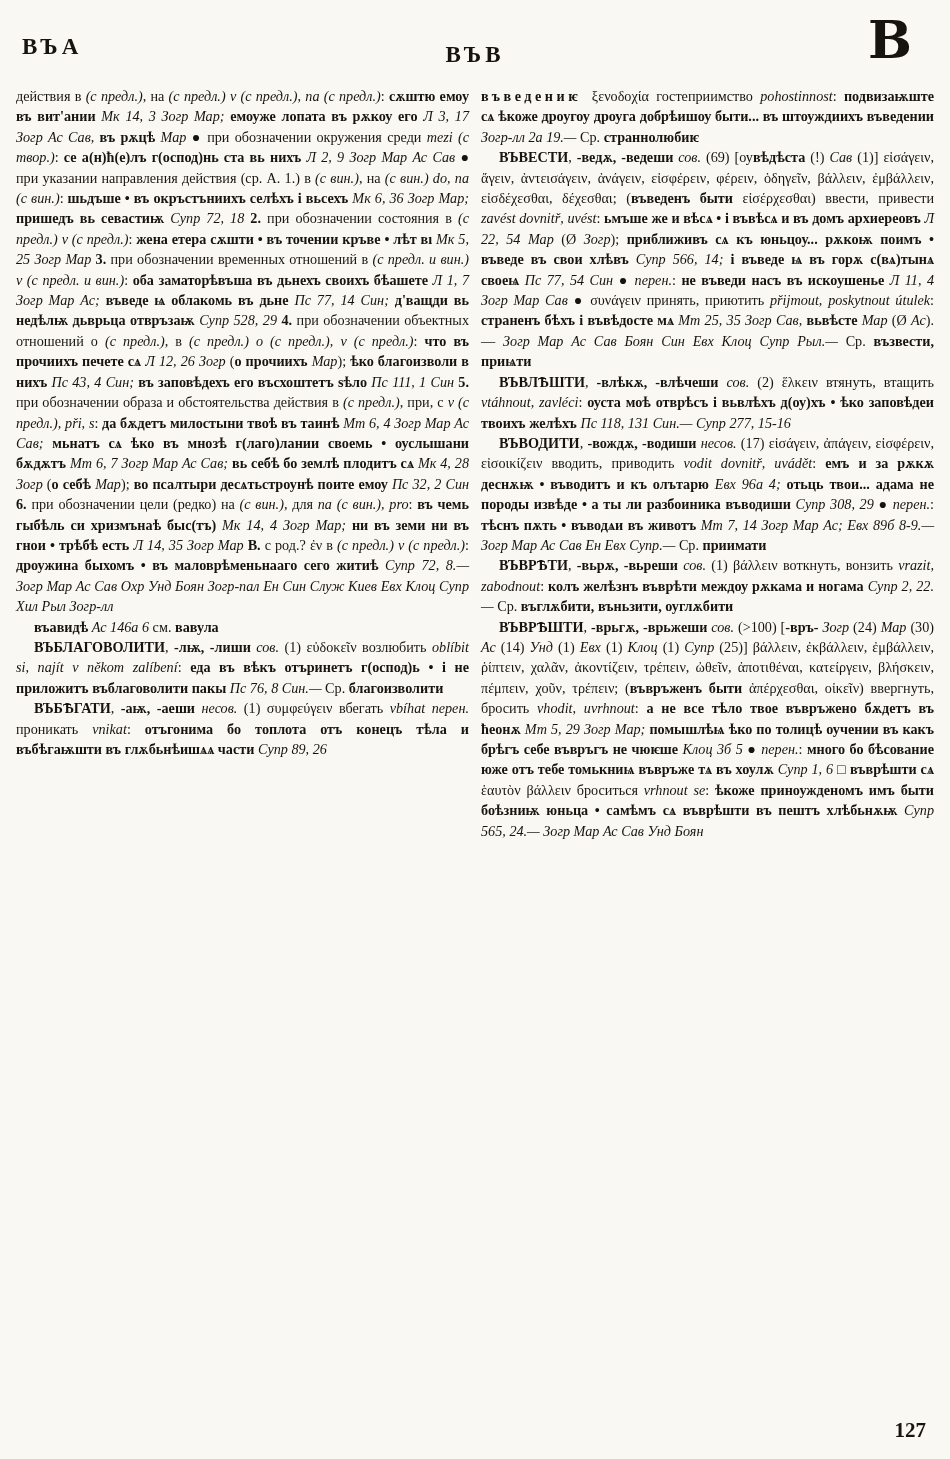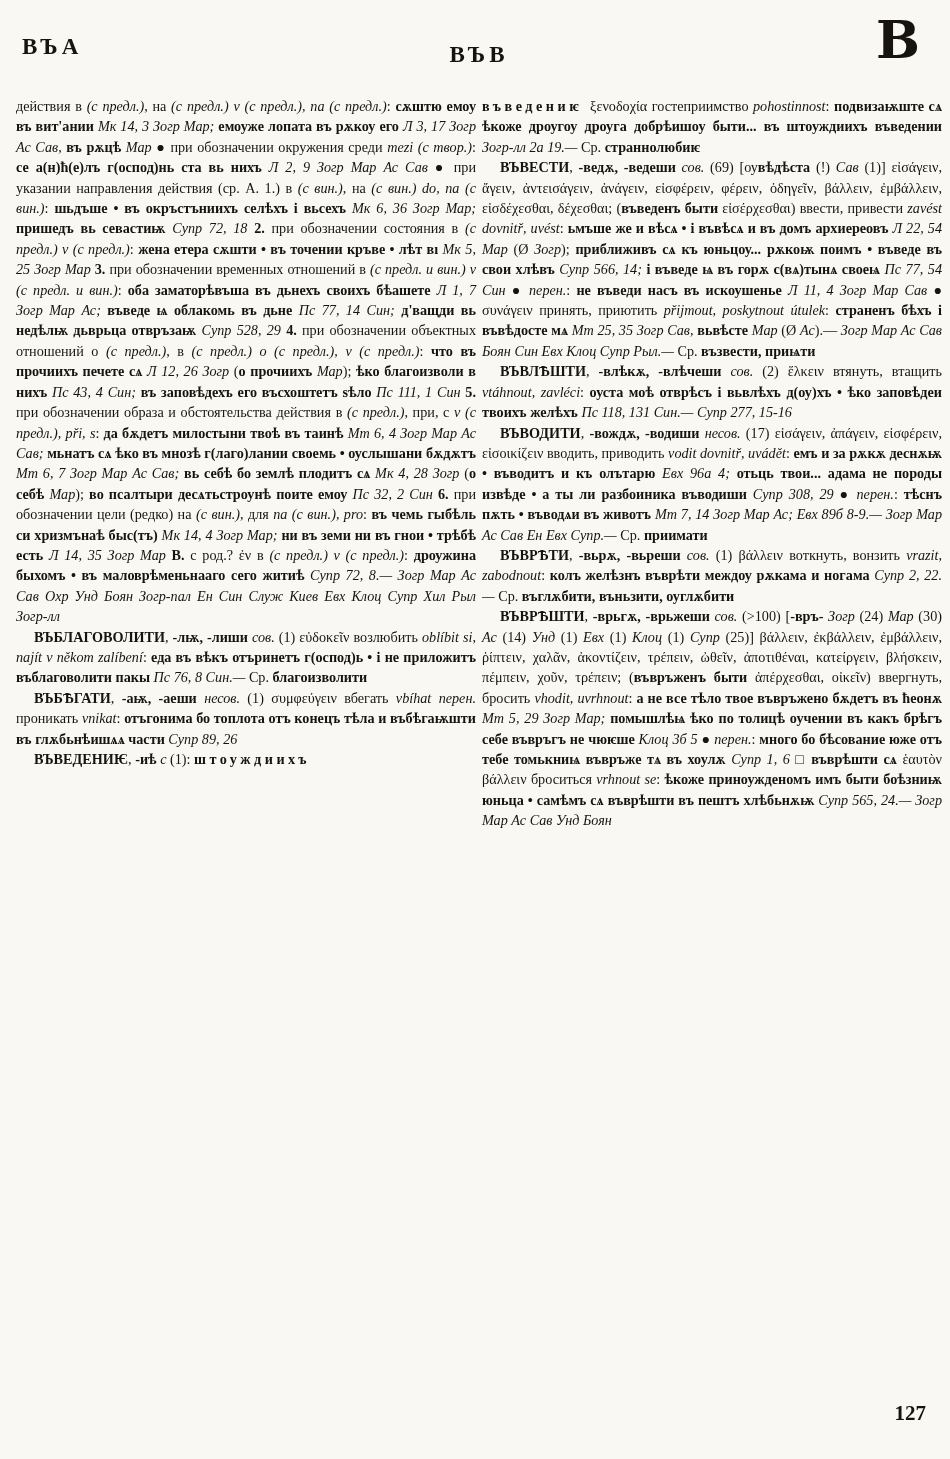--- a/index.html
+++ b/index.html
@@ -8,81 +8,81 @@
     background:#dedbd4;
     font-family:"Liberation Serif","DejaVu Serif",serif;
   }
   .page{
     position:relative;
     width:950px;height:1459px;
     box-sizing:border-box;
     background:#faf8f2;
     color:#17140f;
     overflow:hidden;
-    padding:24px 8px 0 16px;
+    padding:24px 16px 0 16px;
   }
   .runhead{
     position:relative;
     height:56px;
   }
   .rh-side{
     position:absolute;left:6px;top:10px;
     font-weight:bold;font-size:23px;letter-spacing:4px;
   }
   .rh-center{
     position:absolute;left:50%;top:10px;transform:translateX(-50%);
     font-weight:bold;font-size:23px;letter-spacing:4px;margin-top:8px;
   }
   .rh-letter{
     position:absolute;right:22px;top:-12px;
     font-family:"DejaVu Serif",serif;
     font-weight:bold;font-size:52px;line-height:56px;
   }
   .columns{
-    display:flex;gap:6px;
-    margin-top:16px;
+    display:flex;gap:12px;
+    margin-top:6px;
   }
   .col{
     flex:1 1 0;
     min-width:0;
     font-size:14.2px;
     line-height:20.4px;
     text-align:justify;
   }
   .para{margin:0;}
   .para.indent{text-indent:18px;}
   .n{font-style:normal;font-weight:normal;}
   .b{font-weight:700;}
   .i{font-style:italic;}
   .cs{font-weight:700;}
   .g{font-style:normal;}
   .sp{font-weight:700;letter-spacing:3.5px;}
   .pagenum{
     position:absolute;
-    right:24px;bottom:33px;
+    right:24px;bottom:16px;
     font-weight:bold;font-size:21px;
   }
 </style>
 </head>
 <body>
 
 <div class="page">
 
   <header class="runhead">
     <span class="rh-side">ВЪА</span>
     <span class="rh-center">ВЪВ</span>
     <span class="rh-letter">В</span>
   </header>
 
   <main class="columns">
     <section class="col col-left">
         <div class="para"><span class="n">действия в </span><span class="i">(с предл.)</span><span class="n">, на </span><span class="i">(с предл.)</span><span class="n"> </span><span class="i">v (с предл.), na (с предл.)</span><span class="n">: </span><span class="cs">сѫштю емоу въ вит'ании </span><span class="i">Мк 14, 3 Зогр Мар; </span><span class="cs">емоуже лопата въ рѫкоу его </span><span class="i">Л 3, 17 Зогр Ас Сав, </span><span class="cs">въ рѫцѣ </span><span class="i">Мар </span><span class="n">● при обозначении окружения среди </span><span class="i">mezi (с твор.)</span><span class="n">: </span><span class="cs">се а(н)ћ(е)лъ г(оспод)нь ста вь нихъ </span><span class="i">Л 2, 9 Зогр Мар Ас Сав </span><span class="n">● при указании направления действия (ср. А. 1.) в </span><span class="i">(с вин.)</span><span class="n">, на </span><span class="i">(с вин.) do, na (с вин.)</span><span class="n">: </span><span class="cs">шьдъше • въ окръстъниихъ селѣхъ і вьсехъ </span><span class="i">Мк 6, 36 Зогр Мар; </span><span class="cs">пришедъ вь севастиѭ </span><span class="i">Супр 72, 18 </span><span class="b">2. </span><span class="n">при обозначении состояния в </span><span class="i">(с предл.) v (с предл.)</span><span class="n">: </span><span class="cs">жена етера сѫшти • въ точении кръве • лѣт вı </span><span class="i">Мк 5, 25 Зогр Мар </span><span class="b">3. </span><span class="n">при обозначении временных отношений в </span><span class="i">(с предл. и вин.) v (с предл. и вин.)</span><span class="n">: </span><span class="cs">оба заматорѣвъша въ дьнехъ своихъ бѣашете </span><span class="i">Л 1, 7 Зогр Мар Ас; </span><span class="cs">въведе ѩ облакомь въ дьне </span><span class="i">Пс 77, 14 Син; </span><span class="cs">д'ващди вь недѣлѭ дьврьца отвръзаѭ </span><span class="i">Супр 528, 29 </span><span class="b">4. </span><span class="n">при обозначении объектных отношений о </span><span class="i">(с предл.)</span><span class="n">, в </span><span class="i">(с предл.) o (с предл.), v (с предл.)</span><span class="n">: </span><span class="cs">что въ прочиихъ печете сѧ </span><span class="i">Л 12, 26 Зогр </span><span class="n">(</span><span class="cs">о прочиихъ </span><span class="i">Мар</span><span class="n">); </span><span class="cs">ѣко благоизволи в нихъ </span><span class="i">Пс 43, 4 Син; </span><span class="cs">въ заповѣдехъ его въсхоштетъ ѕѣло </span><span class="i">Пс 111, 1 Син </span><span class="b">5. </span><span class="n">при обозначении образа и обстоятельства действия в </span><span class="i">(с предл.)</span><span class="n">, при, с </span><span class="i">v (с предл.), při, s</span><span class="n">: </span><span class="cs">да бѫдетъ милостыни твоѣ въ таинѣ </span><span class="i">Мт 6, 4 Зогр Мар Ас Сав; </span><span class="cs">мьнатъ сѧ ѣко въ мнозѣ г(лаго)лании своемь • оуслышани бѫдѫтъ </span><span class="i">Мт 6, 7 Зогр Мар Ас Сав; </span><span class="cs">вь себѣ бо землѣ плодитъ сѧ </span><span class="i">Мк 4, 28 Зогр </span><span class="n">(</span><span class="cs">о себѣ </span><span class="i">Мар</span><span class="n">); </span><span class="cs">во псалтыри десѧтьстроунѣ поите емоу </span><span class="i">Пс 32, 2 Син </span><span class="b">6. </span><span class="n">при обозначении цели (редко) на </span><span class="i">(с вин.)</span><span class="n">, для </span><span class="i">na (с вин.), pro</span><span class="n">: </span><span class="cs">въ чемь гыбѣль си хризмънаѣ быс(тъ) </span><span class="i">Мк 14, 4 Зогр Мар; </span><span class="cs">ни въ земи ни въ гнои • трѣбѣ есть </span><span class="i">Л 14, 35 Зогр Мар </span><span class="b">В. </span><span class="n">с род.? </span><span class="g">ἐν </span><span class="n">в </span><span class="i">(с предл.) v (с предл.)</span><span class="n">: </span><span class="cs">дроужина быхомъ • въ маловрѣменьнааго сего житиѣ </span><span class="i">Супр 72, 8.— Зогр Мар Ас Сав Охр Унд Боян Зогр-пал Ен Син Служ Киев Евх Клоц Супр Хил Рыл Зогр-лл</span></div>
+        <div class="para indent"><span class="cs">въавидѣ </span><span class="i">Ас 146а 6 </span><span class="n">см. </span><span class="cs">вавула</span></div>
         <div class="para indent"><span class="b">ВЪБЛАГОВОЛИТИ</span><span class="n">, </span><span class="cs">-лѭ, -лиши </span><span class="i">сов. </span><span class="n">(1) </span><span class="g">εὐδοκεῖν </span><span class="n">возлюбить </span><span class="i">oblíbit si, najít v někom zalíbení</span><span class="n">: </span><span class="cs">еда въ вѣкъ отъринетъ г(оспод)ь • і не приложитъ въблаговолити пакы </span><span class="i">Пс 76, 8 Син.— </span><span class="n">Ср. </span><span class="cs">благоизволити</span></div>
         <div class="para indent"><span class="b">ВЪБѢГАТИ</span><span class="n">, </span><span class="cs">-аѭ, -аеши </span><span class="i">несов. </span><span class="n">(1) </span><span class="g">συμφεύγειν </span><span class="n">вбегать </span><span class="i">vbíhat </span><span class="i">перен. </span><span class="n">проникать </span><span class="i">vnikat</span><span class="n">: </span><span class="cs">отъгонима бо топлота отъ конецъ тѣла и въбѣгаѭшти въ глѫбьнѣишѧѧ части </span><span class="i">Супр 89, 26</span></div>
-        <div class="para indent"><span class="b">ВЪВЕДЕНИѤ</span><span class="n">, </span><span class="cs">-иѣ </span><span class="i">с </span><span class="n">(1): </span><span class="sp">штоуждиихъ</span></div>
       </section>
     <section class="col col-right">
         <div class="para"><span class="sp">въведениѥ </span><span class="g">ξενοδοχία </span><span class="n">гостеприимство </span><span class="i">pohostinnost</span><span class="n">: </span><span class="cs">подвизаѭште сѧ ѣкоже дроугоу дроуга добрѣишоу быти... въ штоуждиихъ въведении </span><span class="i">Зогр-лл 2а 19.— </span><span class="n">Ср. </span><span class="cs">страннолюбиѥ</span></div>
         <div class="para indent"><span class="b">ВЪВЕСТИ</span><span class="n">, </span><span class="cs">-ведѫ, -ведеши </span><span class="i">сов. </span><span class="n">(69) [оу</span><span class="cs">вѣдѣста </span><span class="n">(!) </span><span class="i">Сав </span><span class="n">(1)] </span><span class="g">εἰσάγειν, ἄγειν, ἀντεισάγειν, ἀνάγειν, εἰσφέρειν, φέρειν, ὁδηγεῖν, βάλλειν, ἐμβάλλειν, εἰσδέχεσθαι, δέχεσθαι; </span><span class="n">(</span><span class="cs">въведенъ быти </span><span class="g">εἰσέρχεσθαι</span><span class="n">) ввести, привести </span><span class="i">zavést dovnitř, uvést</span><span class="n">: </span><span class="cs">ьмъше же и вѣсѧ • і въвѣсѧ и въ домъ архиереовъ </span><span class="i">Л 22, 54 Мар </span><span class="n">(Ø </span><span class="i">Зогр</span><span class="n">); </span><span class="cs">приближивъ сѧ къ юньцоу... рѫкоѭ поимъ • въведе въ свои хлѣвъ </span><span class="i">Супр 566, 14; </span><span class="cs">і въведе ѩ въ горѫ с(вѧ)тынѧ своеѩ </span><span class="i">Пс 77, 54 Син </span><span class="n">● </span><span class="i">перен.</span><span class="n">: </span><span class="cs">не въведи насъ въ искоушенье </span><span class="i">Л 11, 4 Зогр Мар Сав </span><span class="n">● </span><span class="g">συνάγειν </span><span class="n">принять, приютить </span><span class="i">přijmout, poskytnout útulek</span><span class="n">: </span><span class="cs">страненъ бѣхъ і въвѣдосте мѧ </span><span class="i">Мт 25, 35 Зогр Сав, </span><span class="cs">вьвѣсте </span><span class="i">Мар </span><span class="n">(Ø </span><span class="i">Ас</span><span class="n">).— </span><span class="i">Зогр Мар Ас Сав Боян Син Евх Клоц Супр Рыл.— </span><span class="n">Ср. </span><span class="cs">възвести, приѩти</span></div>
         <div class="para indent"><span class="b">ВЪВЛѢШТИ</span><span class="n">, </span><span class="cs">-влѣкѫ, -влѣчеши </span><span class="i">сов. </span><span class="n">(2) </span><span class="g">ἕλκειν </span><span class="n">втянуть, втащить </span><span class="i">vtáhnout, zavléci</span><span class="n">: </span><span class="cs">оуста моѣ отврѣсъ і вьвлѣхъ д(оу)хъ • ѣко заповѣдеи твоихъ желѣхъ </span><span class="i">Пс 118, 131 Син.— Супр 277, 15-16</span></div>
         <div class="para indent"><span class="b">ВЪВОДИТИ</span><span class="n">, </span><span class="cs">-вождѫ, -водиши </span><span class="i">несов. </span><span class="n">(17) </span><span class="g">εἰσάγειν, ἀπάγειν, εἰσφέρειν, εἰσοικίζειν </span><span class="n">вводить, приводить </span><span class="i">vodit dovnitř, uvádět</span><span class="n">: </span><span class="cs">емъ и за рѫкѫ деснѫѭ • въводитъ и къ олътарю </span><span class="i">Евх 96а 4; </span><span class="cs">отьць твои... адама не породы извѣде • а ты ли разбоиника въводиши </span><span class="i">Супр 308, 29 </span><span class="n">● </span><span class="i">перен.</span><span class="n">: </span><span class="cs">тѣснъ пѫть • въводѧи въ животъ </span><span class="i">Мт 7, 14 Зогр Мар Ас; Евх 89б 8-9.— Зогр Мар Ас Сав Ен Евх Супр.— </span><span class="n">Ср. </span><span class="cs">приимати</span></div>
         <div class="para indent"><span class="b">ВЪВРѢТИ</span><span class="n">, </span><span class="cs">-вьрѫ, -вьреши </span><span class="i">сов. </span><span class="n">(1) </span><span class="g">βάλλειν </span><span class="n">воткнуть, вонзить </span><span class="i">vrazit, zabodnout</span><span class="n">: </span><span class="cs">колъ желѣзнъ въврѣти междоу рѫкама и ногама </span><span class="i">Супр 2, 22.— </span><span class="n">Ср. </span><span class="cs">въглѫбити, въньзити, оуглѫбити</span></div>
         <div class="para indent"><span class="b">ВЪВРѢШТИ</span><span class="n">, </span><span class="cs">-врьгѫ, -врьжеши </span><span class="i">сов. </span><span class="n">(&gt;100) [</span><span class="cs">-връ- </span><span class="i">Зогр </span><span class="n">(24) </span><span class="i">Мар </span><span class="n">(30) </span><span class="i">Ас </span><span class="n">(14) </span><span class="i">Унд </span><span class="n">(1) </span><span class="i">Евх </span><span class="n">(1) </span><span class="i">Клоц </span><span class="n">(1) </span><span class="i">Супр </span><span class="n">(25)] </span><span class="g">βάλλειν, ἐκβάλλειν, ἐμβάλλειν, ῥίπτειν, χαλᾶν, ἀκοντίζειν, τρέπειν, ὠθεῖν, ἀποτιθέναι, κατείργειν, βλήσκειν, πέμπειν, χοῦν, τρέπειν; </span><span class="n">(</span><span class="cs">въвръженъ быти </span><span class="g">ἀπέρχεσθαι, οἰκεῖν</span><span class="n">) ввергнуть, бросить </span><span class="i">vhodit, uvrhnout</span><span class="n">: </span><span class="cs">а не все тѣло твое въвръжено бѫдетъ въ ћеонѫ </span><span class="i">Мт 5, 29 Зогр Мар; </span><span class="cs">помышлѣѩ ѣко по толицѣ оучении въ какъ брѣгъ себе въвръгъ не чюѥше </span><span class="i">Клоц 3б 5 </span><span class="n">● </span><span class="i">перен.</span><span class="n">: </span><span class="cs">много бо бѣсование юже отъ тебе томькниѩ въвръже тѧ въ хоулѫ </span><span class="i">Супр 1, 6 </span><span class="n">□ </span><span class="cs">въврѣшти сѧ </span><span class="g">ἑαυτὸν βάλλειν </span><span class="n">броситься </span><span class="i">vrhnout se</span><span class="n">: </span><span class="cs">ѣкоже приноужденомъ имъ быти боѣзниѭ юньца • самѣмъ сѧ въврѣшти въ пештъ хлѣбьнѫѭ </span><span class="i">Супр 565, 24.— Зогр Мар Ас Сав Унд Боян</span></div>
       </section>
   </main>

